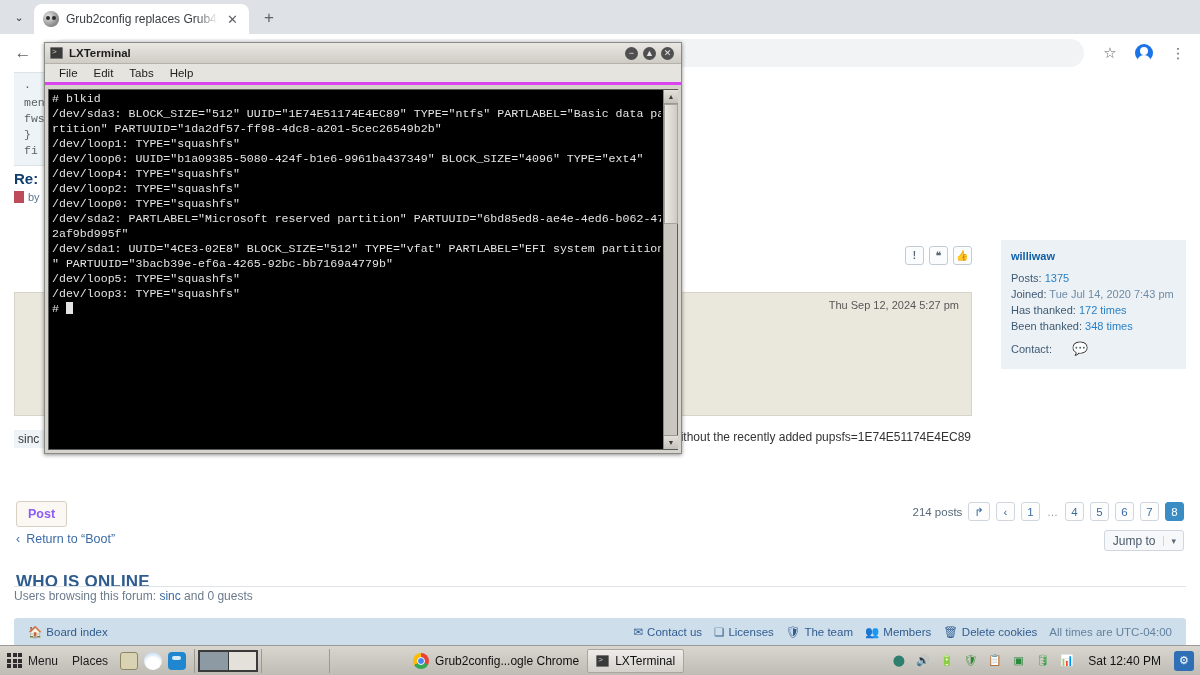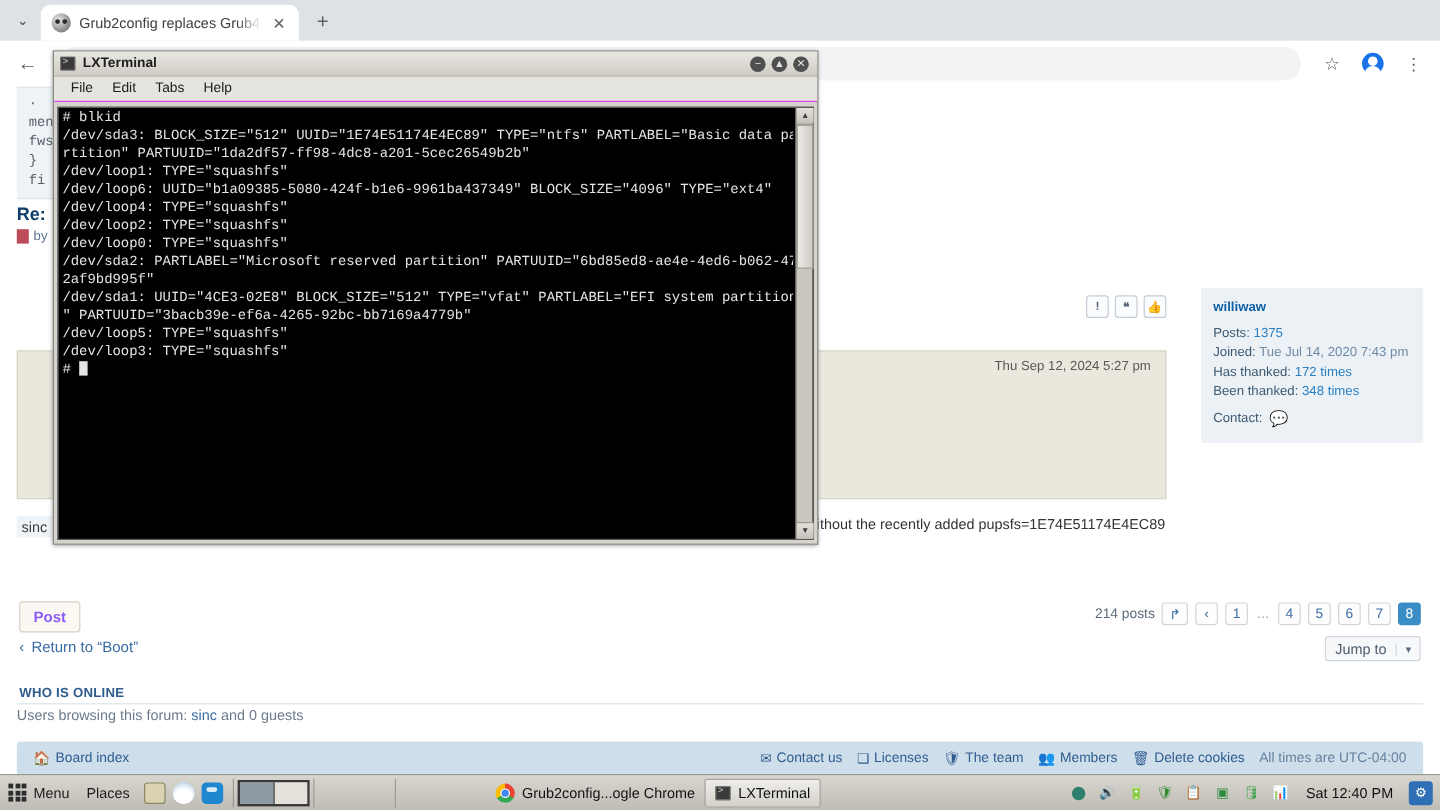--- a/index.html
+++ b/index.html
@@ -123,21 +123,21 @@
   }
   .pg-box.active { background:#3a8dc4; border-color:#3a8dc4; color:#fff; }
   .pg-dots { color:#8a99a8; font-size:11px; padding: 0 1px;}
   .jumpto {
     position:absolute; right: 16px; top: 458px; height: 21px; display:flex; align-items:center;
     border:1px solid #cfd6dd; border-radius:3px; background:#f6f8fa; font-size:12px; color:#4a5a6a;
   }
   .jumpto .jt-label { padding: 0 8px; }
   .jumpto .jt-arrow { border-left:1px solid #cfd6dd; padding: 0 7px; font-size:9px; color:#5a6a7a;}
 
-  .who-title { position:absolute; left: 16px; top: 500px; font-size: 11px; font-weight:bold; color:#2f5c8f; letter-spacing: .2px;}
+  .who-title { position:absolute; left: 16px; top: 500px; font-size: 17px; font-weight:bold; color:#2f5c8f; letter-spacing: .2px;}
   .who-rule { position:absolute; left: 14px; top: 514px; width: 1172px; height:1px; background:#dfe3e8;}
   .who-text { position:absolute; left: 14px; top: 517px; font-size:12px; color:#6b7b8b;}
   .who-text a { color:#3b6ba5; text-decoration:none; }
 
   .footbar {
     position:absolute; left: 14px; top: 546px; width: 1172px; height: 28px;
     background:#cfdeeb; border-radius:3px; display:flex; align-items:center; padding: 0 14px;
     font-size:11.5px; color:#2f5c8f;
   }
   .footbar a { color:#2f5c8f; text-decoration:none; display:flex; align-items:center; gap:4px;}
@@ -154,21 +154,21 @@
   .term-ico {
     width: 13px; height: 12px; background:#3a3a3a; border:1px solid #777; border-radius:1px;
     position:relative; flex:0 0 13px;
   }
   .term-ico::before{content:">";position:absolute;left:1px;top:-1px;color:#cfcfcf;font-size:8px;font-family:"Liberation Mono",monospace;}
   .term-name { font-size:11.5px; color:#1d1d1d; font-weight:bold; }
   .wbtns { margin-left:auto; display:flex; gap:5px; padding-right:2px;}
   .wbtn { width:13px; height:13px; border-radius:50%; background:#4f4f4f; color:#e4e4e4;
           font-size:9px; display:flex; align-items:center; justify-content:center; line-height:1;}
   .term-menu { height: 21px; background:#e6e4df; display:flex; align-items:center; gap:0; padding: 0 6px;
-               border-bottom:1px solid #d946ef; }
+               border-bottom:3px solid #d946ef; }
   .tm-item { font-size:11.5px; color:#202020; padding: 1px 8px; }
   .term-body { position:absolute; left:3px; top:46px; right:3px; bottom:3px; background:#000; border:1px solid #5a5a5a; }
   .term-text {
     position:absolute; left:3px; top:1px; right:16px; bottom:2px;
     font-family: "Liberation Mono", monospace; font-size: 11.6px; line-height: 15px;
     color:#e4e4e4; white-space: pre; overflow:hidden;
   }
   .cursor { display:inline-block; width:7px; height:12px; background:#e4e4e4; vertical-align:-2px;}
   .term-scroll { position:absolute; right:0; top:0; width:14px; bottom:0; background:#cac7c1; border-left:1px solid #8d8a84;}
   .sb-arrow { width:14px; height:14px; display:flex; align-items:center; justify-content:center; font-size:7px; color:#3c3c3c;
@@ -260,21 +260,21 @@
         <div class="act-btn">❝</div>
         <div class="act-btn">👍</div>
       </div>
 
       <div class="profile-card">
         <div class="profile-name">williwaw</div>
         <div><span class="prof-k">Posts:</span> <a href="#">1375</a></div>
         <div><span class="prof-k">Joined:</span> <span style="color:#6f8ba5">Tue Jul 14, 2020 7:43 pm</span></div>
         <div><span class="prof-k">Has thanked:</span> <a href="#">172 times</a></div>
         <div><span class="prof-k">Been thanked:</span> <a href="#">348 times</a></div>
-        <div style="margin-top:7px;display:flex;align-items:center;gap:6px;">
+        <div style="margin-top:7px;display:flex;align-items:center;gap:20px;">
           <span class="prof-k">Contact:</span>
           <span style="font-size:13px;color:#3b6ba5;">💬</span>
         </div>
       </div>
 
       <div class="post-body">
         <div class="post-date">Thu Sep 12, 2024 5:27 pm</div>
       </div>
 
       <div class="quote-bar"></div>

